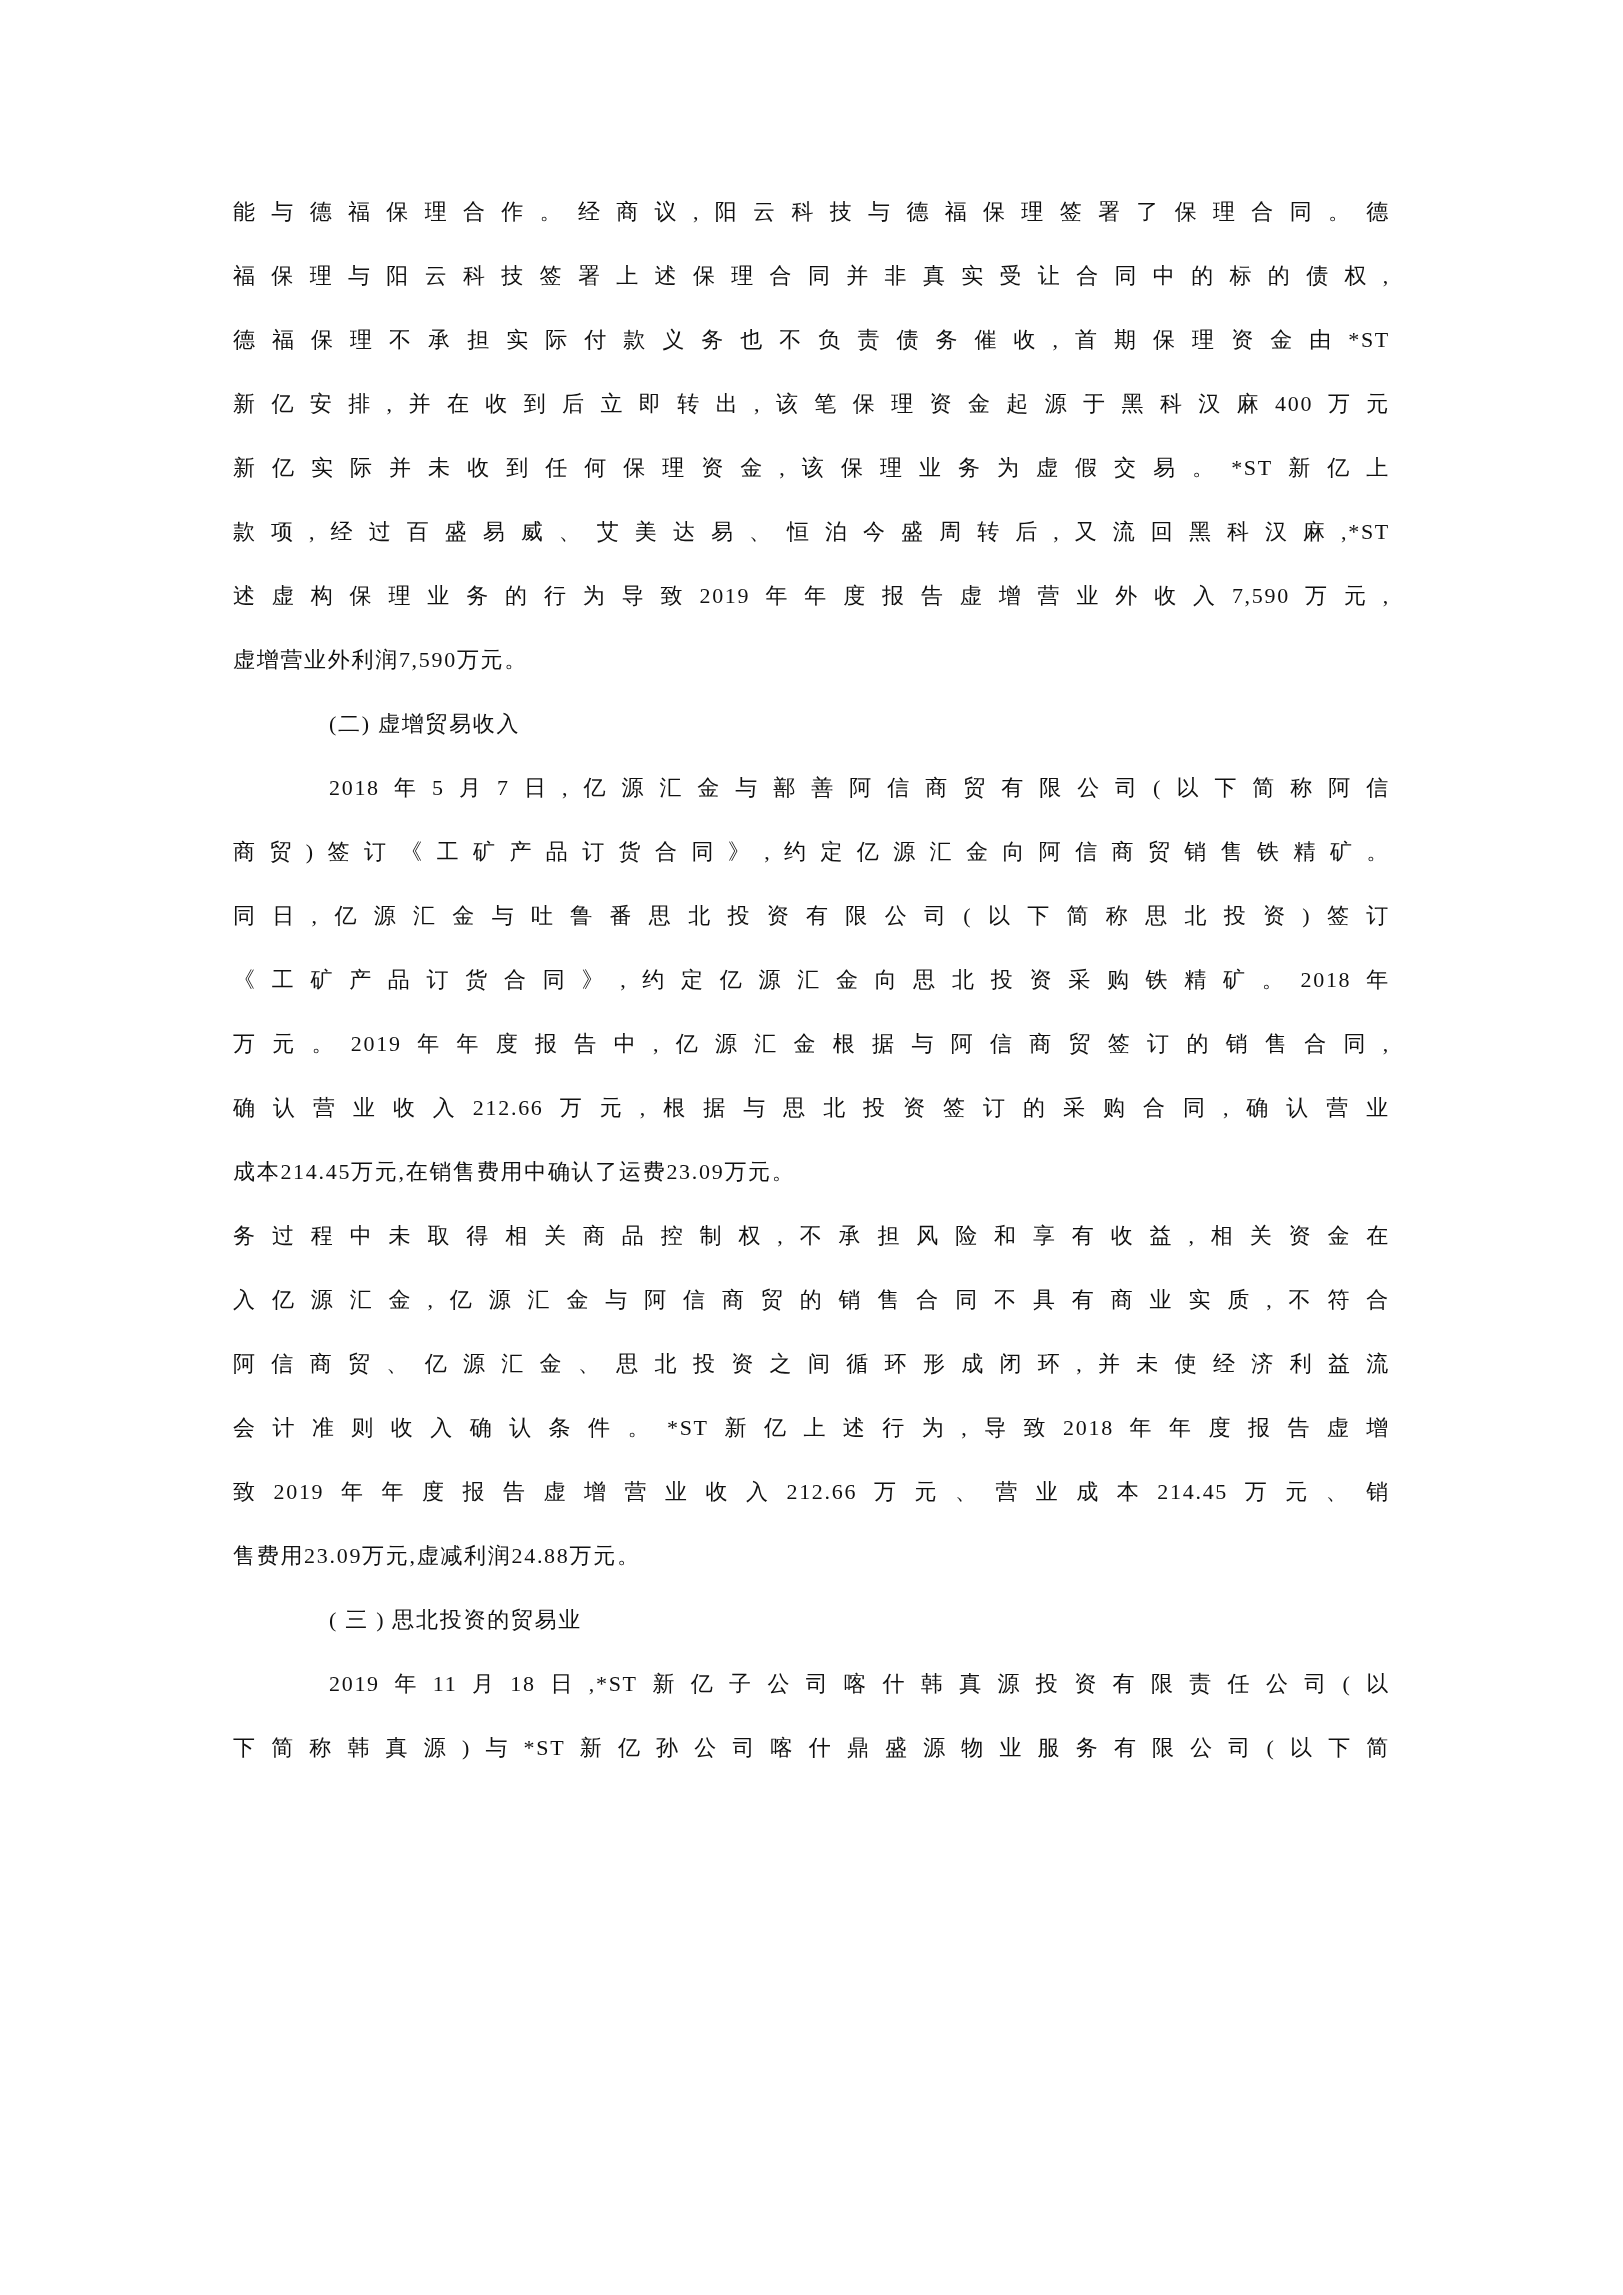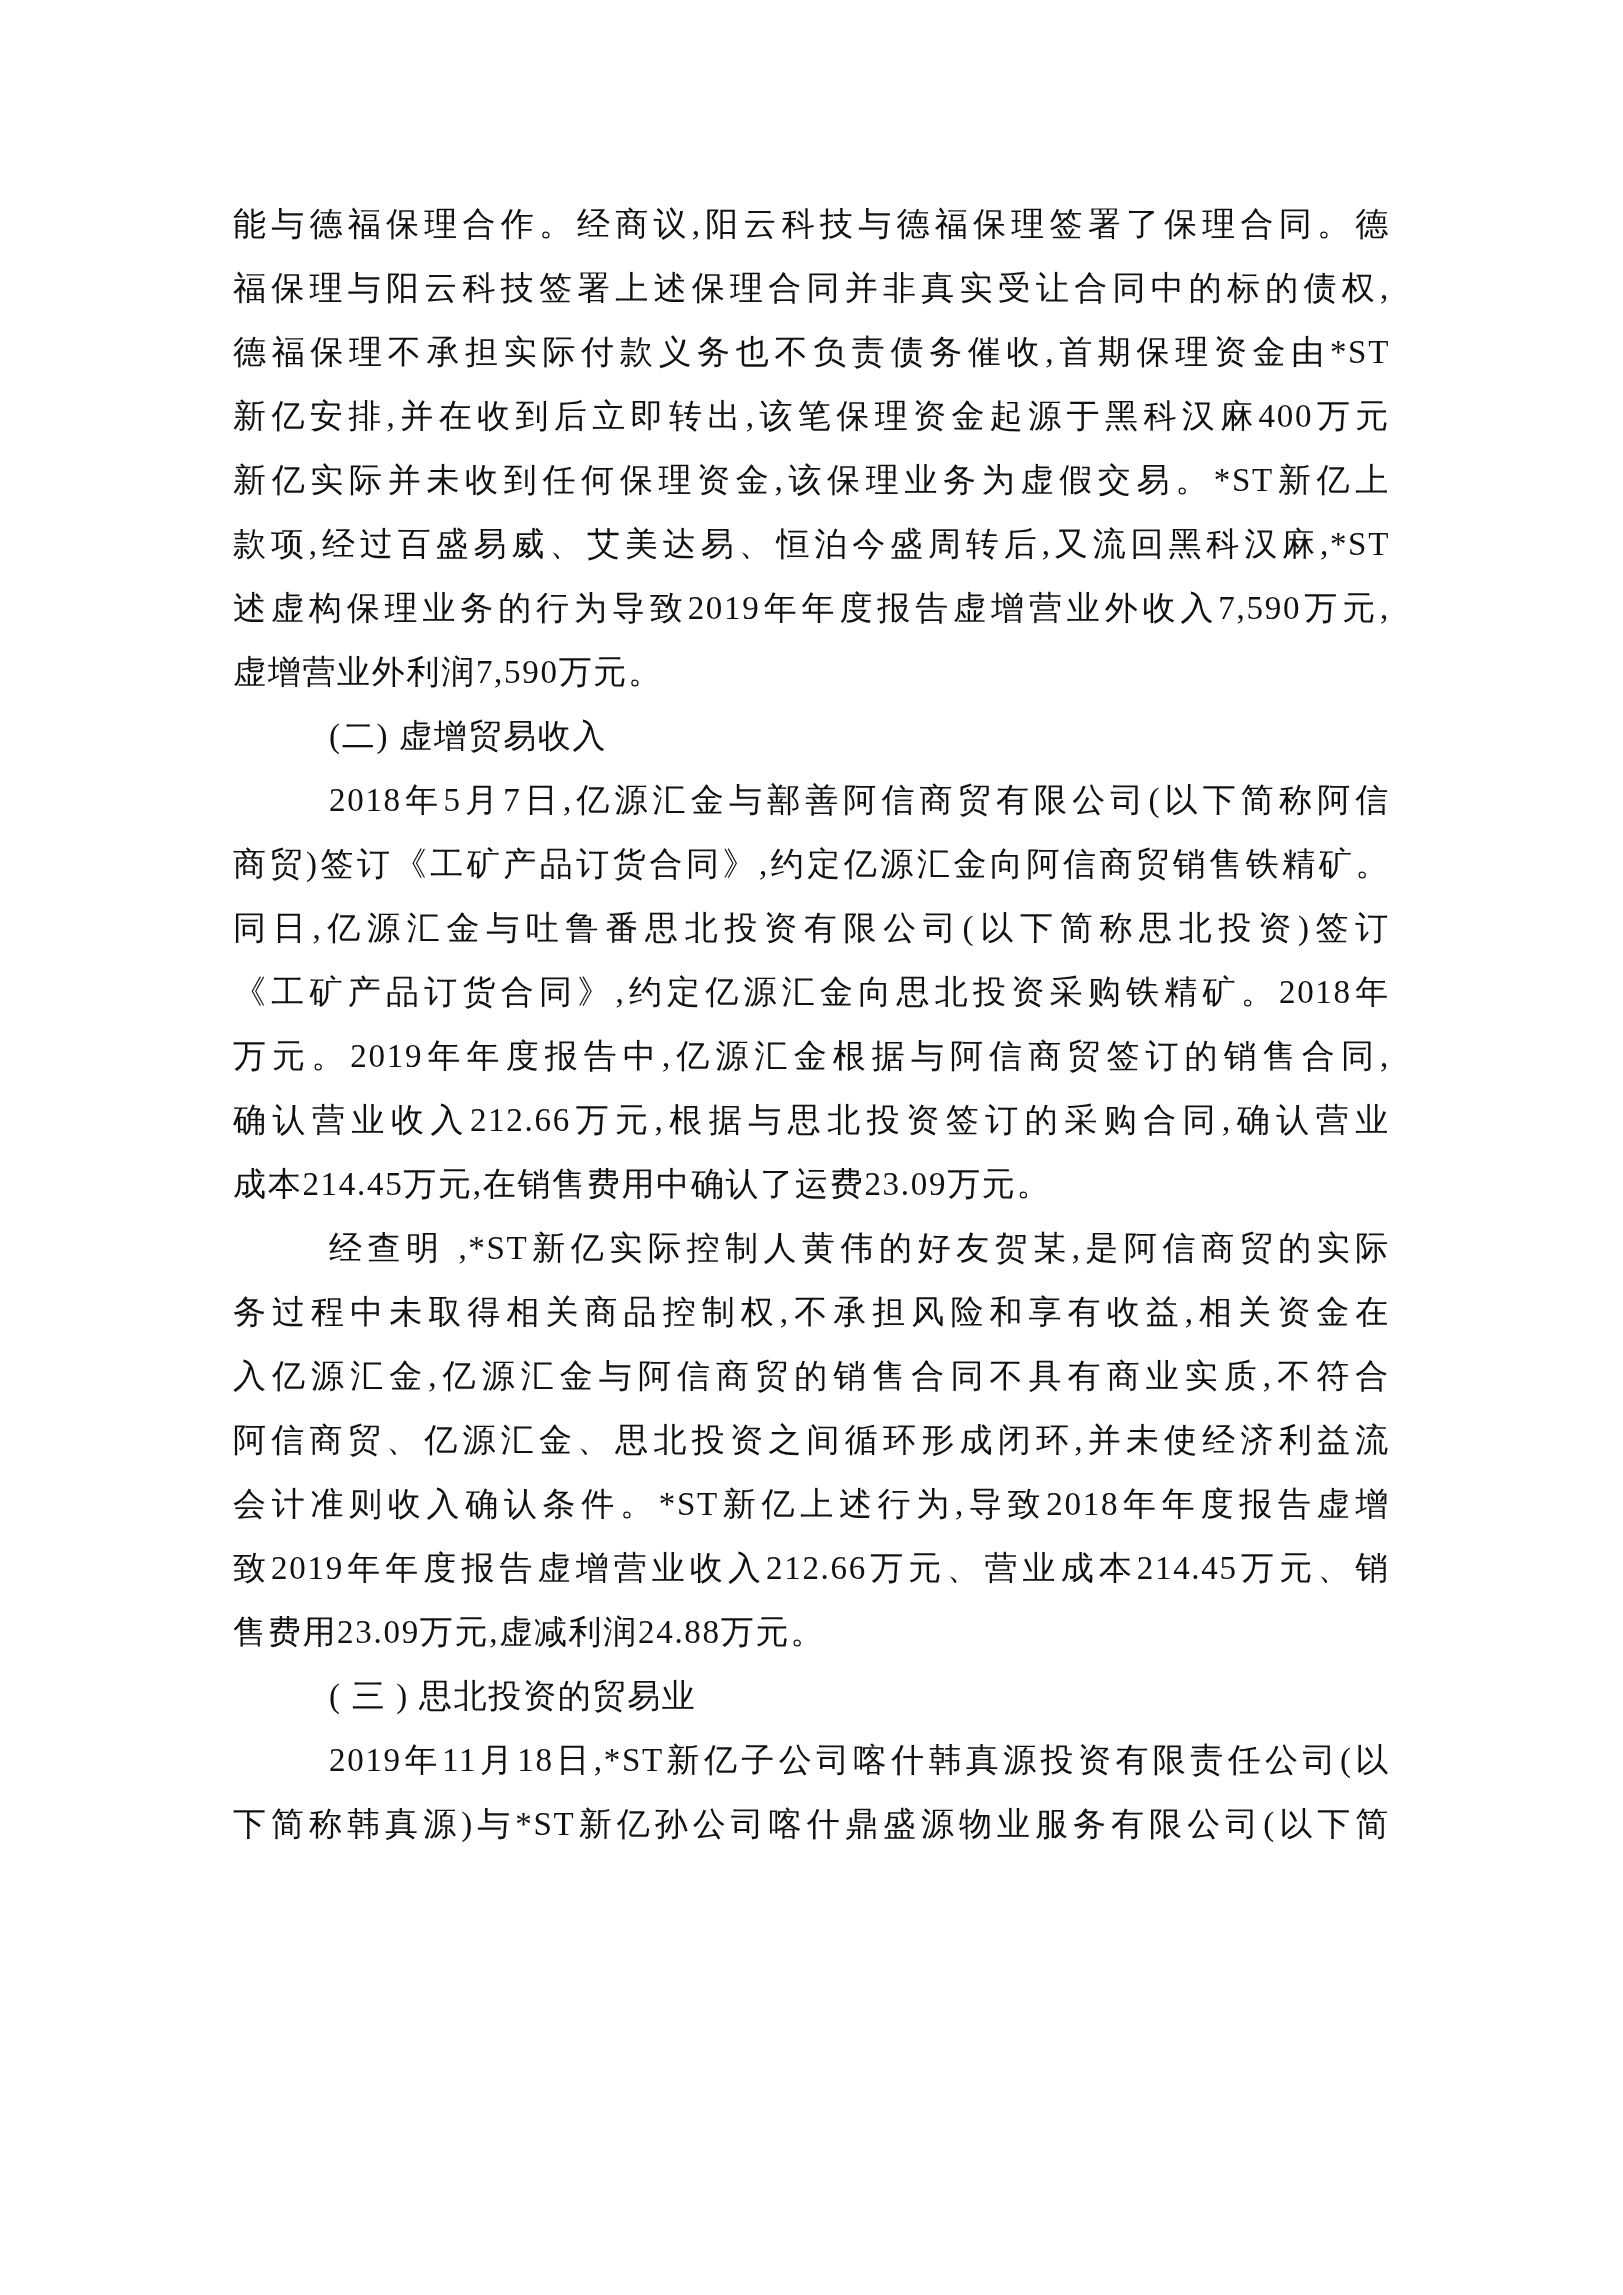--- a/index.html
+++ b/index.html
@@ -1,23 +1,23 @@
 <!DOCTYPE html>
 <html style="font-size:13.5px"><head>
 <meta charset="utf-8">
 <style>
   html, body { margin: 0; padding: 0; background: #ffffff; }
   body { width: 1623px; height: 2295px; position: relative; overflow: hidden; }
   .page {
     position: absolute;
     left: 233px;
-    top: 192px;
+    top: 180px;
     width: 1157px;
     font-family: "Liberation Serif", "DejaVu Serif", serif;
-    font-size: 33px;
+    font-size: 22px;
     color: #111111;
   }
   .line {
     display: block;
     height: 64px;
     line-height: 64px;
     white-space: nowrap;
     text-align: justify;
     text-align-last: justify;
     letter-spacing: 1.7px;
@@ -41,21 +41,20 @@
   <span class="line">述虚构保理业务的行为导致2019年年度报告虚增营业外收入7,590万元,</span>
   <span class="line last">虚增营业外利润7,590万元。</span>
   <span class="line indent last heading">(二) 虚增贸易收入</span>
   <span class="line indent">2018年5月7日,亿源汇金与鄯善阿信商贸有限公司(以下简称阿信</span>
   <span class="line">商贸)签订《工矿产品订货合同》,约定亿源汇金向阿信商贸销售铁精矿。</span>
   <span class="line">同日,亿源汇金与吐鲁番思北投资有限公司(以下简称思北投资)签订</span>
   <span class="line">《工矿产品订货合同》,约定亿源汇金向思北投资采购铁精矿。2018年</span>
   <span class="line">万元。2019年年度报告中,亿源汇金根据与阿信商贸签订的销售合同,</span>
   <span class="line">确认营业收入212.66万元,根据与思北投资签订的采购合同,确认营业</span>
   <span class="line last">成本214.45万元,在销售费用中确认了运费23.09万元。</span>
-  <span class="line indent">经查明 ,*ST新亿实际控制人黄伟的好友贺某,是阿信商贸的实际</span>
   <span class="line">务过程中未取得相关商品控制权,不承担风险和享有收益,相关资金在</span>
   <span class="line">入亿源汇金,亿源汇金与阿信商贸的销售合同不具有商业实质,不符合</span>
   <span class="line">阿信商贸、亿源汇金、思北投资之间循环形成闭环,并未使经济利益流</span>
   <span class="line">会计准则收入确认条件。*ST新亿上述行为,导致2018年年度报告虚增</span>
   <span class="line">致2019年年度报告虚增营业收入212.66万元、营业成本214.45万元、销</span>
   <span class="line last">售费用23.09万元,虚减利润24.88万元。</span>
   <span class="line indent last heading">( 三 ) 思北投资的贸易业</span>
   <span class="line indent">2019年11月18日,*ST新亿子公司喀什韩真源投资有限责任公司(以</span>
   <span class="line">下简称韩真源)与*ST新亿孙公司喀什鼎盛源物业服务有限公司(以下简</span>
 </div>

